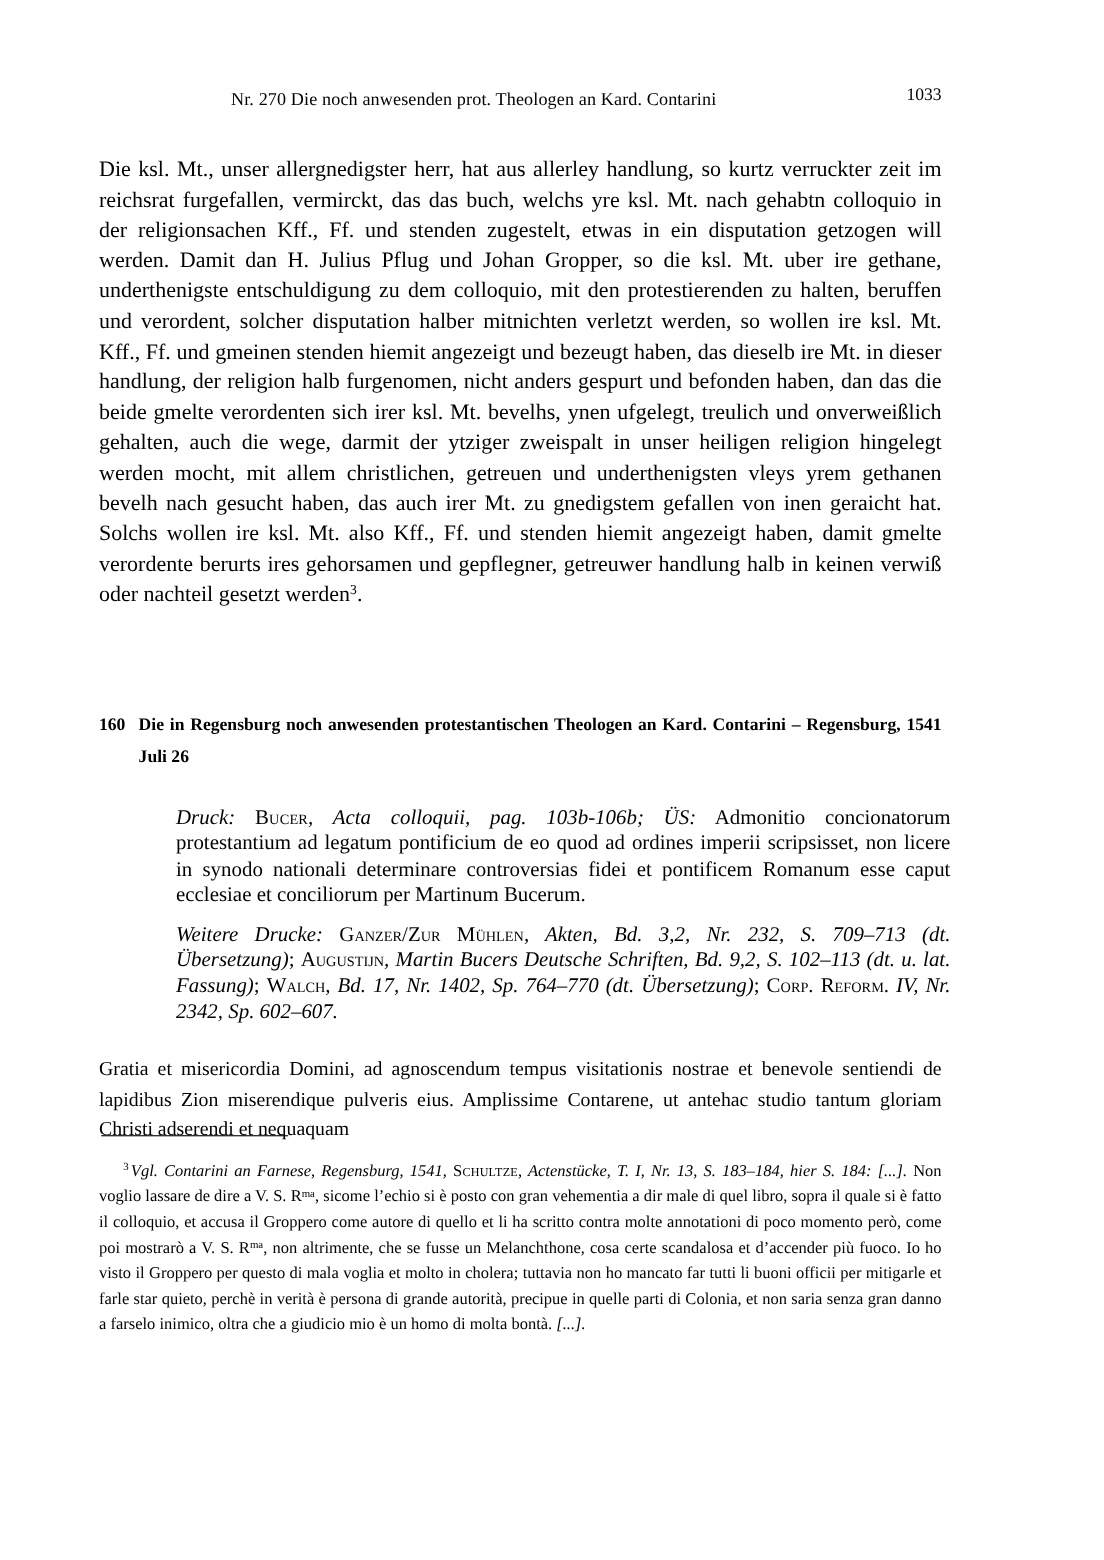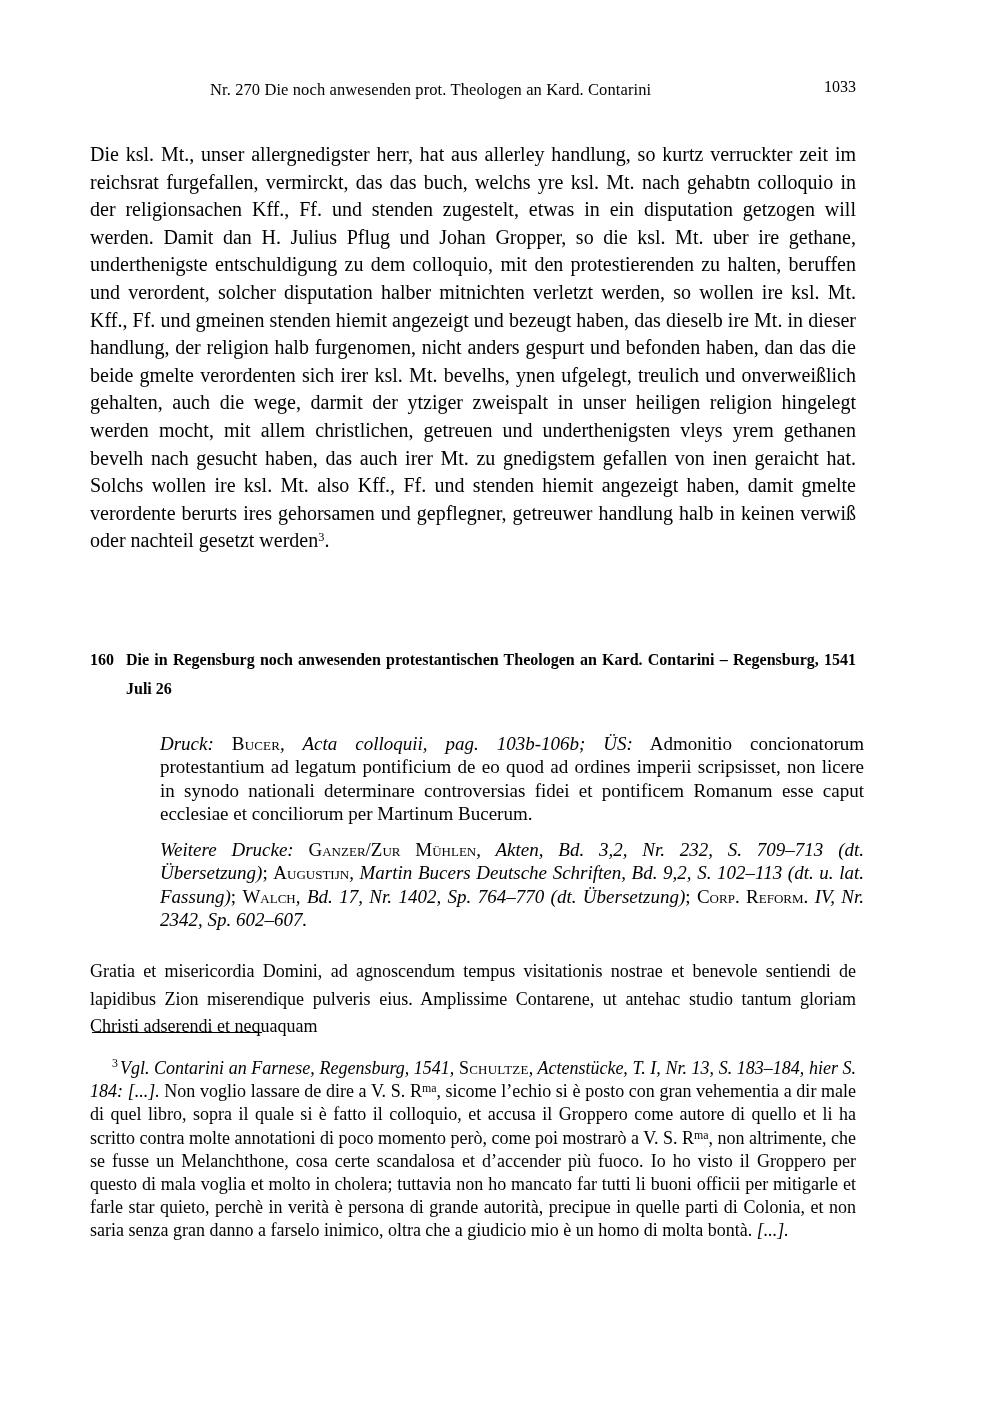--- a/index.html
+++ b/index.html
@@ -124,21 +124,21 @@
     top: 1032px;
     width: 170px;
     height: 1px;
     background: #000000;
   }
   .footnote {
     position: absolute;
     left: 90px;
     top: 1039px;
     width: 766px;
-    font-size: 18px;
+    font-size: 15px;
     line-height: 23.2px;
     text-align: justify;
     text-align-last: left;
   }
   .footnote .fn-marker {
     font-size: 0.66em;
     vertical-align: 0.55em;
     line-height: 0;
     margin-left: 22px;
     margin-right: 2px;

